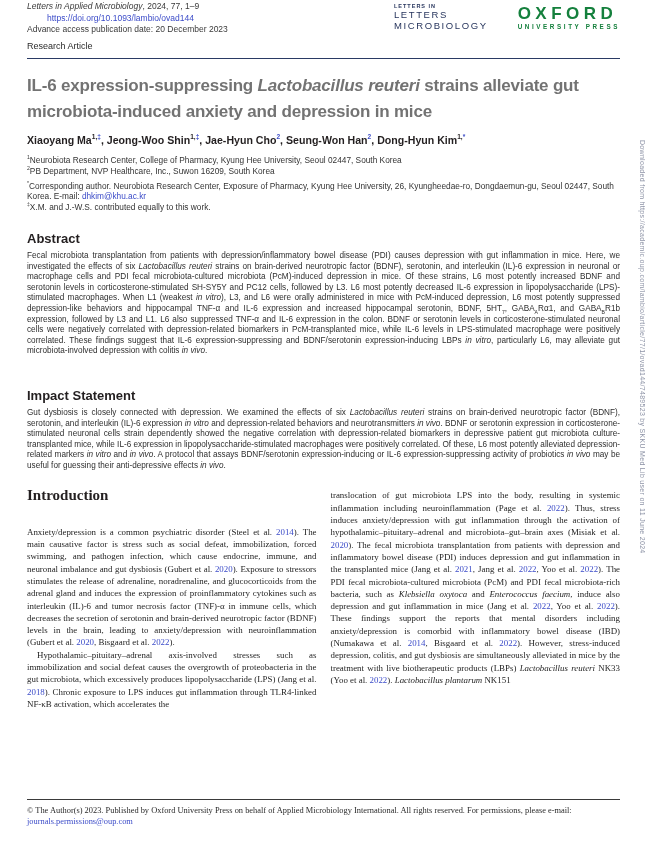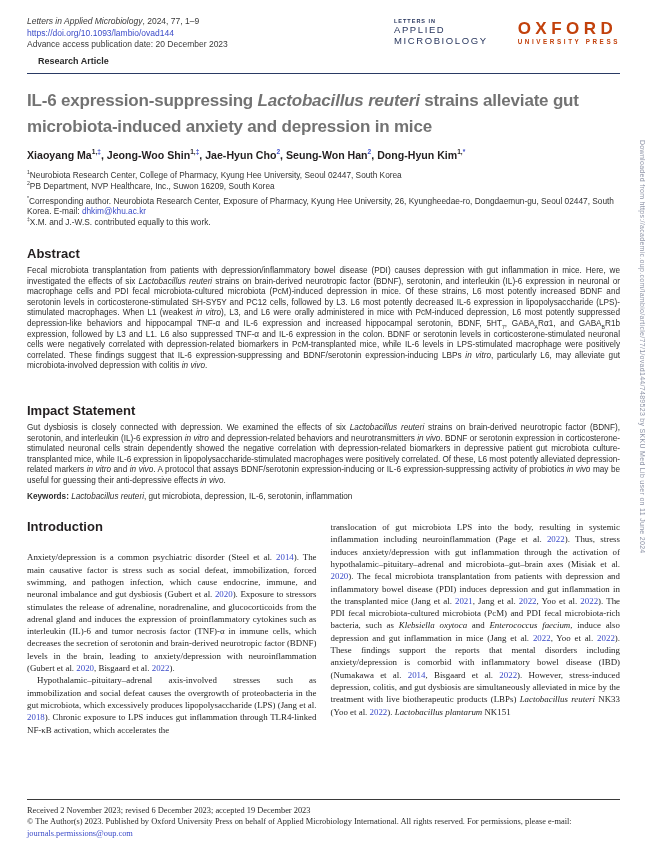--- a/index.html
+++ b/index.html
@@ -2,33 +2,33 @@
 <html lang="en"><head>
 <meta charset="utf-8">
 <style>
   * { margin:0; padding:0; box-sizing:border-box; }
   html,body { background:#e8e8e8; }
   .page {
     position:relative; width:651px; height:858px; background:#ffffff;
     font-family:"Liberation Sans", sans-serif; color:#231f20;
     overflow:hidden; margin:0 auto;
   }
-  .content { position:relative; padding:16px 31px 0 27px; width:651px; }
+  .content { position:relative; padding:1px 31px 0 27px; width:651px; }
 
   
   .header { display:flex; justify-content:space-between; align-items:flex-start; }
   .cite-block { font-size:8.5px; line-height:11.5px; color:#3a3a3a; }
   .cite-journal { font-style:italic; }
-  .doi-link { color:#3b4bc8; text-decoration:none; display:inline-block; }
-  .article-type { font-weight:bold; color:#2b2b2b; margin-top:5px; font-size:9px;margin-left:11px; }
+  .doi-link { color:#3b4bc8; text-decoration:none; display:inline-block;margin-left:20px; }
+  .article-type { font-weight:normal; color:#2b2b2b; margin-top:5px; font-size:9px; }
   .logos { display:flex; gap:30px; align-items:center; padding-top:2px; }
   .lam-logo { color:#27355d; }
   .lam-tiny { font-size:5.5px; letter-spacing:1px; font-weight:bold; }
   .lam-line { font-size:9.5px; letter-spacing:1.6px; line-height:11px; }
-  .oup-logo { color:#c2410c; }
+  .oup-logo { color:#15803d; }
   .oup-main { font-size:17px; font-weight:bold; letter-spacing:4.5px; line-height:17px; }
   .oup-sub { font-size:6.3px; font-weight:bold; letter-spacing:2.6px; margin-top:1px; }
   .header-rule { border:none; border-top:1.6px solid #2a3a64; margin-top:6px; }
 
   
   .title { font-size:17px; line-height:26px; font-weight:bold; letter-spacing:-0.2px; margin-top:14px; color:#737373; }
   .authors { margin-top:9px; font-size:10.6px; font-weight:bold; color:#231f20; }
 
   
   .affils { margin-top:9px; font-size:8.3px; line-height:10.8px; color:#333; }
@@ -38,21 +38,21 @@
   .abstract { margin-top:18px; }
   .section-heading { font-size:13px; font-weight:bold; color:#231f20; }
   .abs-body { margin-top:5px; font-size:8.2px; line-height:10.6px; text-align:justify; color:#2e2e2e; }
   .impact { margin-top:31px; }
   .keywords { margin-top:6px; font-size:8.2px; line-height:10.6px; color:#2e2e2e; }
 
   
   .intro-columns { margin-top:18px; display:flex; gap:14px; height:246px; overflow:hidden;
     font-family:"Liberation Serif", serif; font-size:8.9px; line-height:12.3px; text-align:justify; color:#1e1e1e; }
   .col { width:289.5px; }
-  .intro-heading { font-family:Liberation Sans, sans-serif; font-size:13px; font-weight:bold; margin-bottom:18px; color:#231f20; }
+  .intro-heading { font-family:Liberation Serif, serif; font-size:15px; font-weight:bold; margin-bottom:24px; color:#231f20; }
   .col p + p { text-indent:10px; }
 
   
   .footer { position:absolute; left:27px; width:593px; top:799px; background:#fff;
     font-family:"Liberation Serif", serif; font-size:8.4px; line-height:11.4px; color:#2a2a2a; }
   .footer-rule { border:none; border-top:1px solid #3a3a3a; margin-bottom:5px; }
 
   
   .watermark {
     position:absolute; top:140px; right:5px; height:700px;
@@ -76,21 +76,21 @@
     <div class="header">
       <div class="cite-block">
         <div><span class="cite-journal">Letters in Applied Microbiology</span><span>, 2024, 77, 1–9</span></div>
         <a class="doi-link" href="#">https://doi.org/10.1093/lambio/ovad144</a>
         <div>Advance access publication date: 20 December 2023</div>
         <div class="article-type">Research Article</div>
       </div>
       <div class="logos">
         <div class="lam-logo">
           <div class="lam-tiny">LETTERS IN</div>
-          <div class="lam-line">APPLIED</div>
+          <div class="lam-line">LETTERS</div>
           <div class="lam-line">MICROBIOLOGY</div>
         </div>
         <div class="oup-logo">
           <div class="oup-main">OXFORD</div>
           <div class="oup-sub">UNIVERSITY PRESS</div>
         </div>
       </div>
     </div>
 
     <hr class="header-rule">
@@ -107,35 +107,33 @@
     </div>
 
     <div class="abstract">
       <h2 class="section-heading">Abstract</h2>
       <p class="abs-body"><span>Fecal microbiota transplantation from patients with depression/inflammatory bowel disease (PDI) causes depression with gut inflammation in mice. Here, we investigated the effects of six </span><span class="it">Lactobacillus reuteri</span><span> strains on brain-derived neurotropic factor (BDNF), serotonin, and interleukin (IL)-6 expression in neuronal or macrophage cells and PDI fecal microbiota-cultured microbiota (PcM)-induced depression in mice. Of these strains, L6 most potently increased BDNF and serotonin levels in corticosterone-stimulated SH-SY5Y and PC12 cells, followed by L3. L6 most potently decreased IL-6 expression in lipopolysaccharide (LPS)-stimulated macrophages. When L1 (weakest </span><span class="it">in vitro</span><span>), L3, and L6 were orally administered in mice with PcM-induced depression, L6 most potently suppressed depression-like behaviors and hippocampal TNF-α and IL-6 expression and increased hippocampal serotonin, BDNF, 5HT</span><span class="subs">7</span><span>, GABA</span><span class="subs">A</span><span>Rα1, and GABA</span><span class="subs">B</span><span>R1b expression, followed by L3 and L1. L6 also suppressed TNF-α and IL-6 expression in the colon. BDNF or serotonin levels in corticosterone-stimulated neuronal cells were negatively correlated with depression-related biomarkers in PcM-transplanted mice, while IL-6 levels in LPS-stimulated macrophage were positively correlated. These findings suggest that IL-6 expression-suppressing and BDNF/serotonin expression-inducing LBPs </span><span class="it">in vitro</span><span>, particularly L6, may alleviate gut microbiota-involved depression with colitis </span><span class="it">in vivo</span><span>.</span></p>
     </div>
 
     <div class="impact">
       <h2 class="section-heading">Impact Statement</h2>
       <p class="abs-body"><span>Gut dysbiosis is closely connected with depression. We examined the effects of six </span><span class="it">Lactobacillus reuteri</span><span> strains on brain-derived neurotropic factor (BDNF), serotonin, and interleukin (IL)-6 expression </span><span class="it">in vitro</span><span> and depression-related behaviors and neurotransmitters </span><span class="it">in vivo</span><span>. BDNF or serotonin expression in corticosterone-stimulated neuronal cells strain dependently showed the negative correlation with depression-related biomarkers in depressive patient gut microbiota culture-transplanted mice, while IL-6 expression in lipopolysaccharide-stimulated macrophages were positively correlated. Of these, L6 most potently alleviated depression-related markers </span><span class="it">in vitro</span><span> and </span><span class="it">in vivo</span><span>. A protocol that assays BDNF/serotonin expression-inducing or IL-6 expression-suppressing activity of probiotics </span><span class="it">in vivo</span><span> may be useful for guessing their anti-depressive effects </span><span class="it">in vivo</span><span>.</span></p>
-      <p class="keywords"><span class="bd">Keywords: </span><span class="it">Lactobacillus reuteri</span><span>, gut microbiota, depression, IL-6, serotonin, inflammation</span></p>
     </div>
 
     <div class="intro-columns">
       <div class="col">
         <h2 class="intro-heading">Introduction</h2>
         <p><span>Anxiety/depression is a common psychiatric disorder (Steel et al. </span><span class="lnk">2014</span><span>). The main causative factor is stress such as social defeat, immobilization, forced swimming, and pathogen infection, which cause endocrine, immune, and neuronal imbalance and gut dysbiosis (Gubert et al. </span><span class="lnk">2020</span><span>). Exposure to stressors stimulates the release of adrenaline, noradrenaline, and glucocorticoids from the adrenal gland and induces the expression of proinflammatory cytokines such as interleukin (IL)-6 and tumor necrosis factor (TNF)-α in immune cells, which decreases the secretion of serotonin and brain-derived neurotropic factor (BDNF) levels in the brain, leading to anxiety/depression with neuroinflammation (Gubert et al. </span><span class="lnk">2020</span><span>, Bisgaard et al. </span><span class="lnk">2022</span><span>).</span></p>
         <p><span>Hypothalamic–pituitary–adrenal axis-involved stresses such as immobilization and social defeat causes the overgrowth of proteobacteria in the gut microbiota, which excessively produces lipopolysaccharide (LPS) (Jang et al. </span><span class="lnk">2018</span><span>). Chronic exposure to LPS induces gut inflammation through TLR4-linked NF-κB activation, which accelerates the</span></p>
       </div>
       <div class="col">
         <p><span>translocation of gut microbiota LPS into the body, resulting in systemic inflammation including neuroinflammation (Page et al. </span><span class="lnk">2022</span><span>). Thus, stress induces anxiety/depression with gut inflammation through the activation of hypothalamic–pituitary–adrenal and microbiota–gut–brain axes (Misiak et al. </span><span class="lnk">2020</span><span>). The fecal microbiota transplantation from patients with depression and inflammatory bowel disease (PDI) induces depression and gut inflammation in the transplanted mice (Jang et al. </span><span class="lnk">2021</span><span>, Jang et al. </span><span class="lnk">2022</span><span>, Yoo et al. </span><span class="lnk">2022</span><span>). The PDI fecal microbiota-cultured microbiota (PcM) and PDI fecal microbiota-rich bacteria, such as </span><span class="it">Klebsiella oxytoca</span><span> and </span><span class="it">Enterococcus faecium</span><span>, induce also depression and gut inflammation in mice (Jang et al. </span><span class="lnk">2022</span><span>, Yoo et al. </span><span class="lnk">2022</span><span>). These findings support the reports that mental disorders including anxiety/depression is comorbid with inflammatory bowel disease (IBD) (Numakawa et al. </span><span class="lnk">2014</span><span>, Bisgaard et al. </span><span class="lnk">2022</span><span>). However, stress-induced depression, colitis, and gut dysbiosis are simultaneously alleviated in mice by the treatment with live biotherapeutic products (LBPs) </span><span class="it">Lactobacillus reuteri</span><span> NK33 (Yoo et al. </span><span class="lnk">2022</span><span>). </span><span class="it">Lactobacillus plantarum</span><span> NK151</span></p>
       </div>
     </div>
 
     <div class="footer">
       <hr class="footer-rule">
-      <p><span>Received 2 November 2023; revised 6 December 2023; accepted 19 December 2023</span></p>
       <p><span>© The Author(s) 2023. Published by Oxford University Press on behalf of Applied Microbiology International. All rights reserved. For permissions, please e-mail: </span><span class="lnk">journals.permissions@oup.com</span></p>
     </div>
   </div>
 
   <div class="watermark">Downloaded from https://academic.oup.com/lambio/article/77/1/ovad144/7489523 by SKKU Med Lib user on 11 June 2024</div>
 </div>
 
 </body></html>

